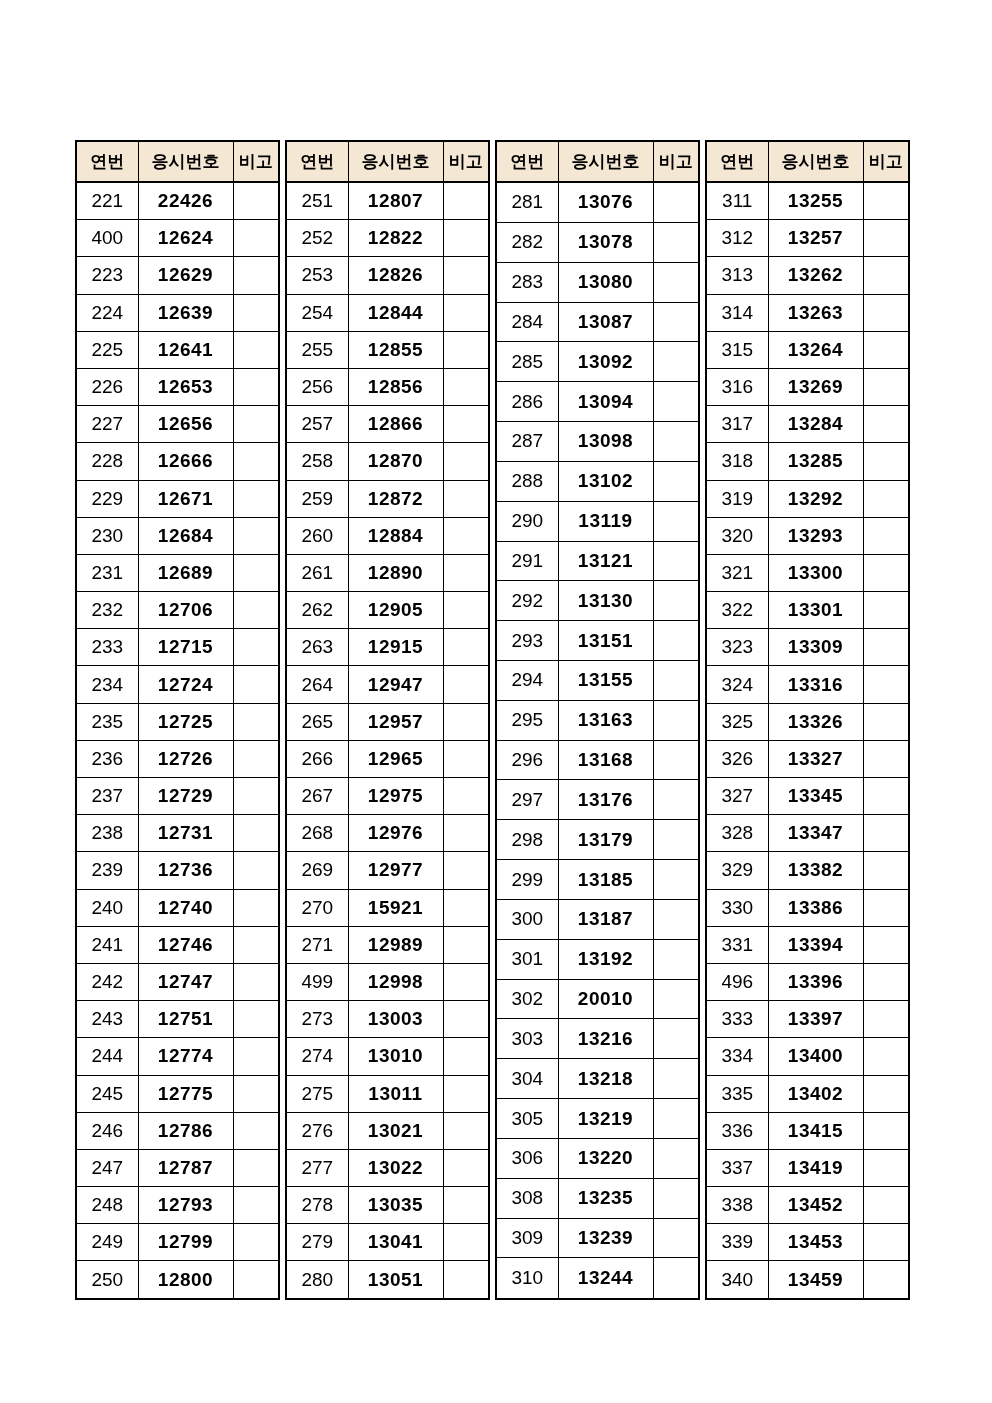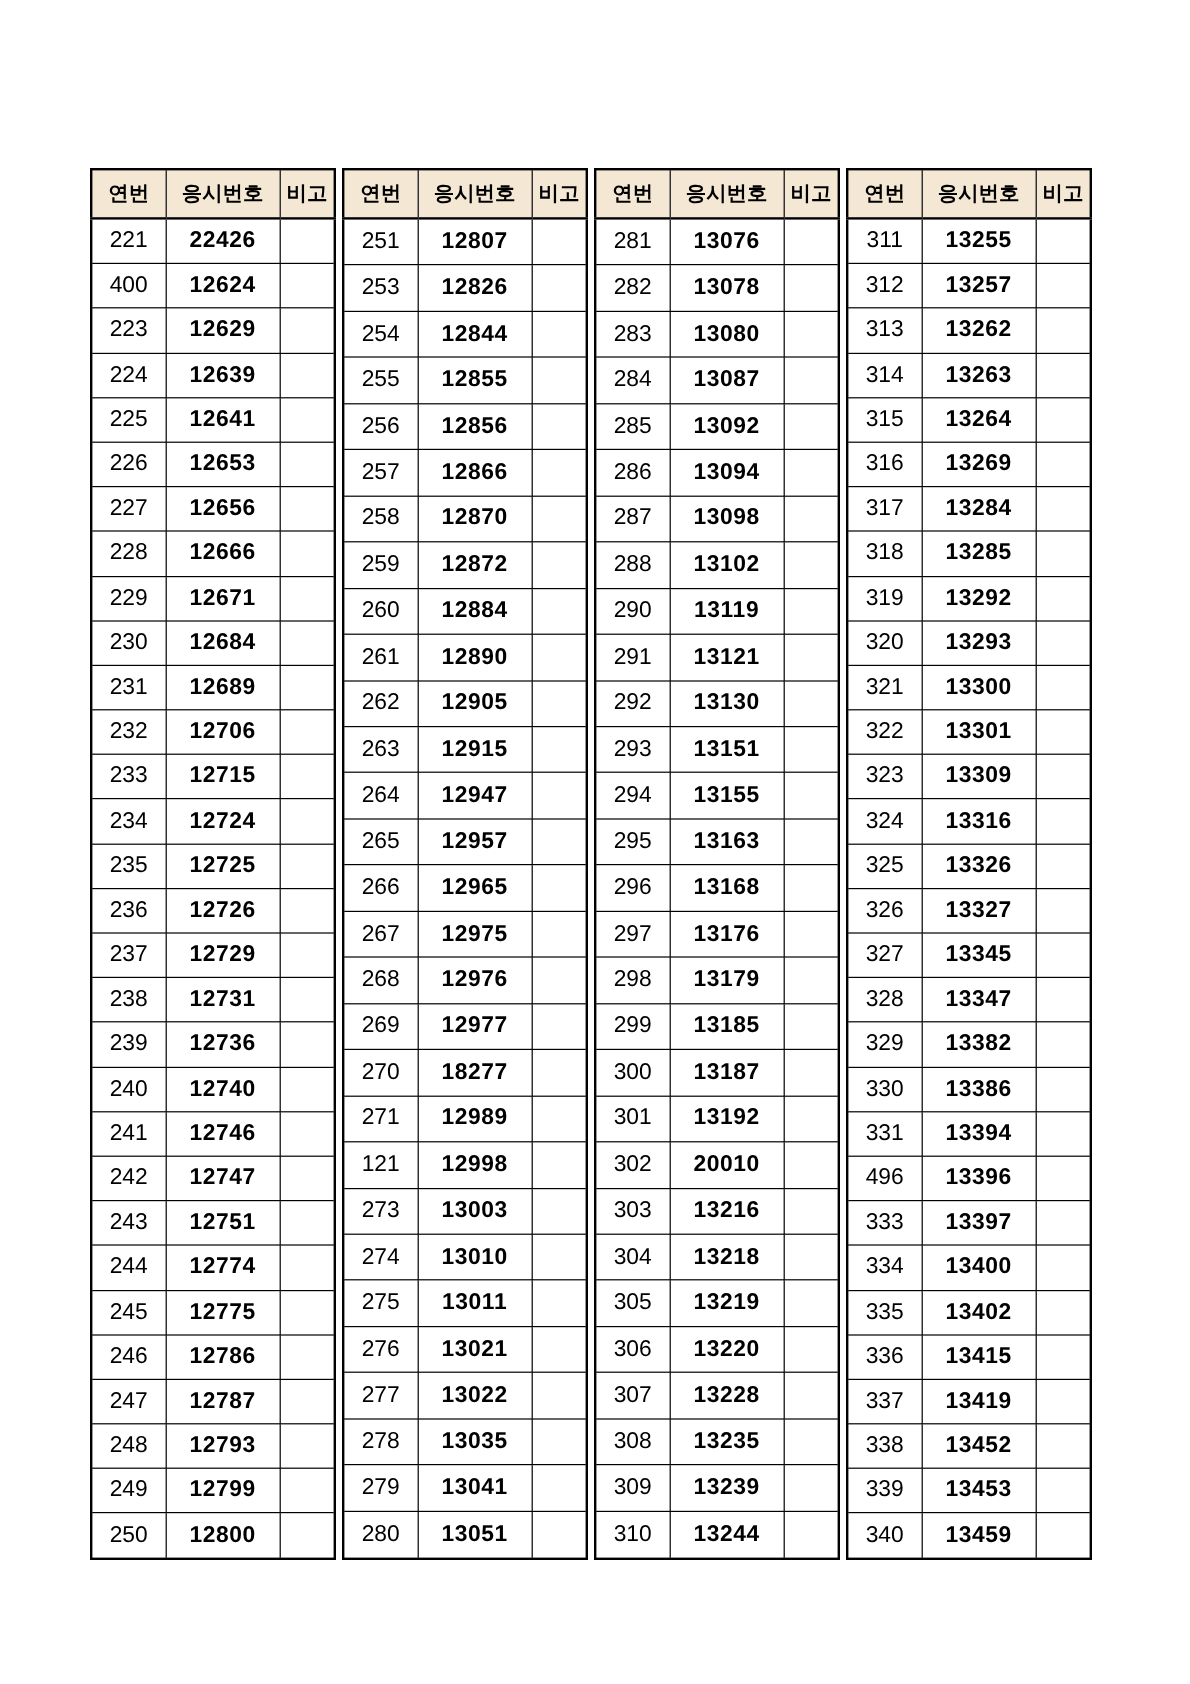--- a/index.html
+++ b/index.html
@@ -240,20 +240,25 @@
           <th>비고</th>
         </tr>
       </thead>
       <tbody>
           <tr>
             <td class="td-no">251</td>
             <td class="td-exam">12807</td>
             <td class="td-remark"></td>
           </tr>
           <tr>
+            <td class="td-no">252</td>
+            <td class="td-exam">12822</td>
+            <td class="td-remark"></td>
+          </tr>
+          <tr>
             <td class="td-no">253</td>
             <td class="td-exam">12826</td>
             <td class="td-remark"></td>
           </tr>
           <tr>
             <td class="td-no">254</td>
             <td class="td-exam">12844</td>
             <td class="td-remark"></td>
           </tr>
           <tr>
@@ -326,30 +331,30 @@
             <td class="td-exam">12976</td>
             <td class="td-remark"></td>
           </tr>
           <tr>
             <td class="td-no">269</td>
             <td class="td-exam">12977</td>
             <td class="td-remark"></td>
           </tr>
           <tr>
             <td class="td-no">270</td>
-            <td class="td-exam">18277</td>
+            <td class="td-exam">15921</td>
             <td class="td-remark"></td>
           </tr>
           <tr>
             <td class="td-no">271</td>
             <td class="td-exam">12989</td>
             <td class="td-remark"></td>
           </tr>
           <tr>
-            <td class="td-no">121</td>
+            <td class="td-no">499</td>
             <td class="td-exam">12998</td>
             <td class="td-remark"></td>
           </tr>
           <tr>
             <td class="td-no">273</td>
             <td class="td-exam">13003</td>
             <td class="td-remark"></td>
           </tr>
           <tr>
             <td class="td-no">274</td>
@@ -522,25 +527,20 @@
             <td class="td-no">305</td>
             <td class="td-exam">13219</td>
             <td class="td-remark"></td>
           </tr>
           <tr>
             <td class="td-no">306</td>
             <td class="td-exam">13220</td>
             <td class="td-remark"></td>
           </tr>
           <tr>
-            <td class="td-no">307</td>
-            <td class="td-exam">13228</td>
-            <td class="td-remark"></td>
-          </tr>
-          <tr>
             <td class="td-no">308</td>
             <td class="td-exam">13235</td>
             <td class="td-remark"></td>
           </tr>
           <tr>
             <td class="td-no">309</td>
             <td class="td-exam">13239</td>
             <td class="td-remark"></td>
           </tr>
           <tr>

